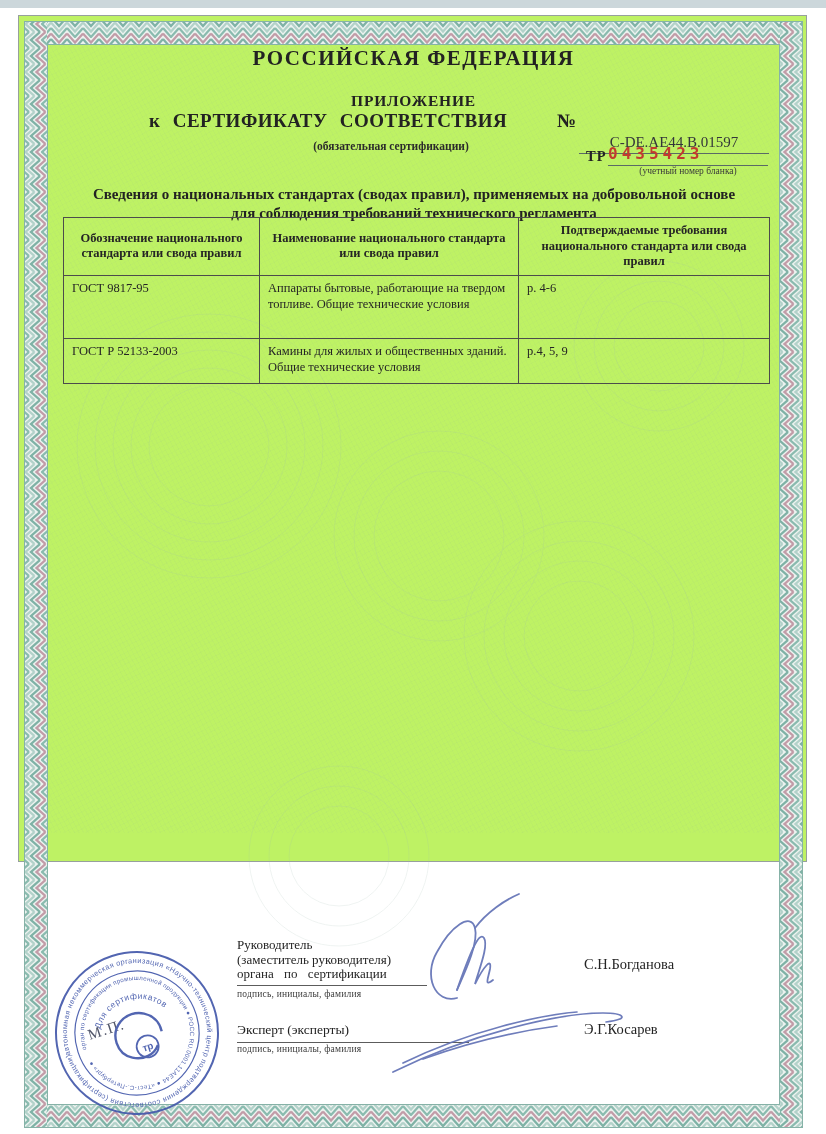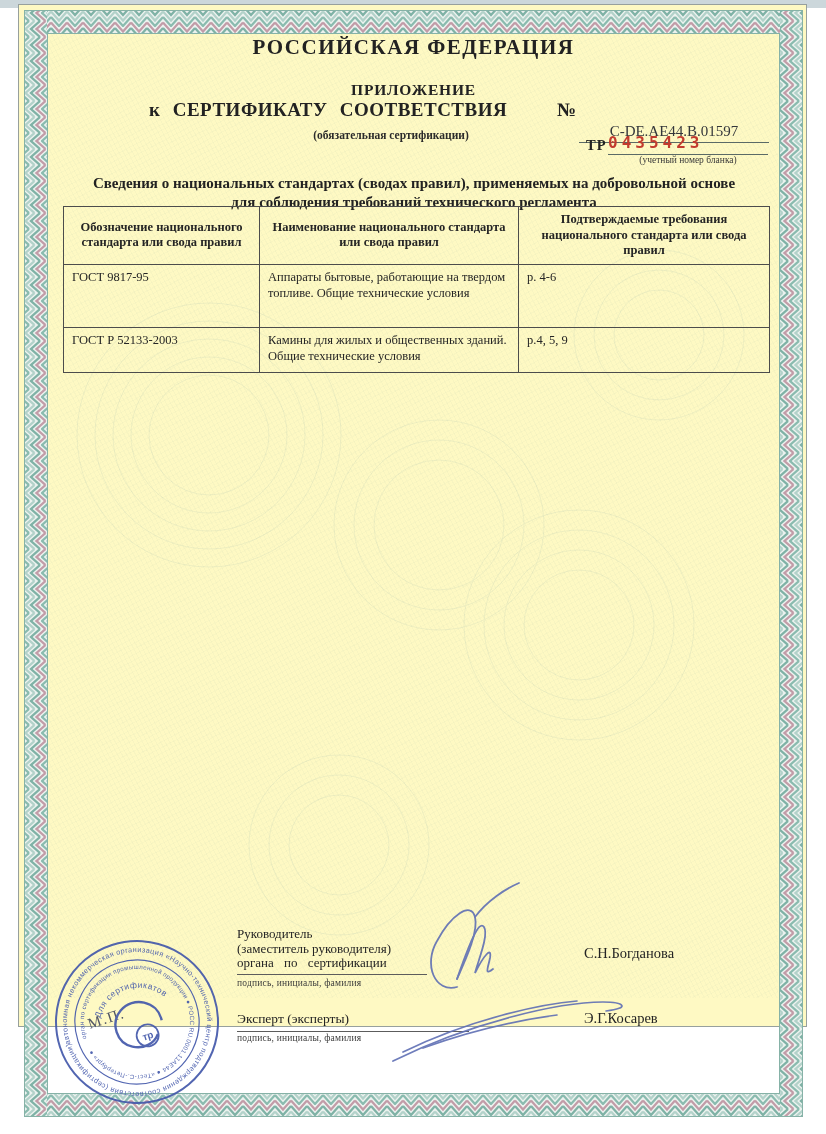--- a/index.html
+++ b/index.html
@@ -4,22 +4,22 @@
 <style>
   html,body{margin:0;padding:0;background:#ffffff;}
   .canvas{
     position:relative;width:826px;height:1134px;overflow:hidden;
     background:#ffffff;
     font-family:"Liberation Serif","DejaVu Serif",serif;
     color:#2e2e2e;
   }
   .scan-band{position:absolute;left:0;top:0;width:826px;height:8px;background:#ccd7db;}
   .page{
-    position:absolute;left:18px;top:4px;width:789px;height:1023px;
-    background:#fef9c3;border:1px solid #97a09d;box-sizing:border-box;
+    position:absolute;left:18px;top:15px;width:789px;height:847px;
+    background:#bef264;border:1px solid #97a09d;box-sizing:border-box;
   }
   .page::before{ 
     content:"";position:absolute;inset:28px;
     background:
       repeating-linear-gradient(62deg, rgba(140,170,158,.055) 0 1px, transparent 1px 4px),
       repeating-linear-gradient(-28deg, rgba(140,170,158,.045) 0 1px, transparent 1px 5px);
     pointer-events:none;
   }
   svg{display:block;}
   .frame-svg,.decor-svg,.sig-svg{position:absolute;left:0;top:0;pointer-events:none;}

